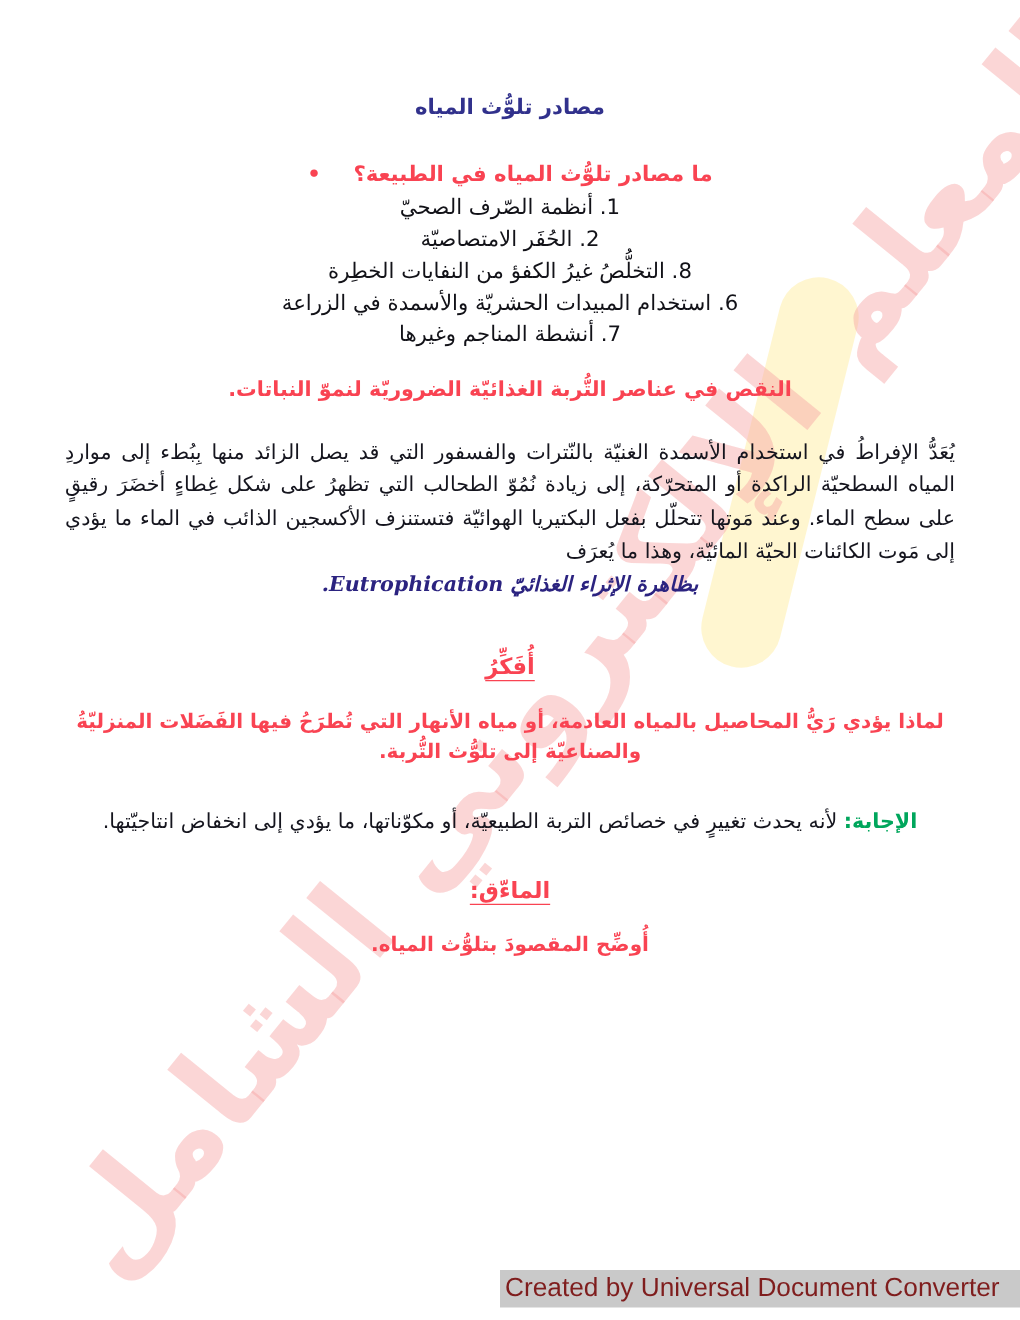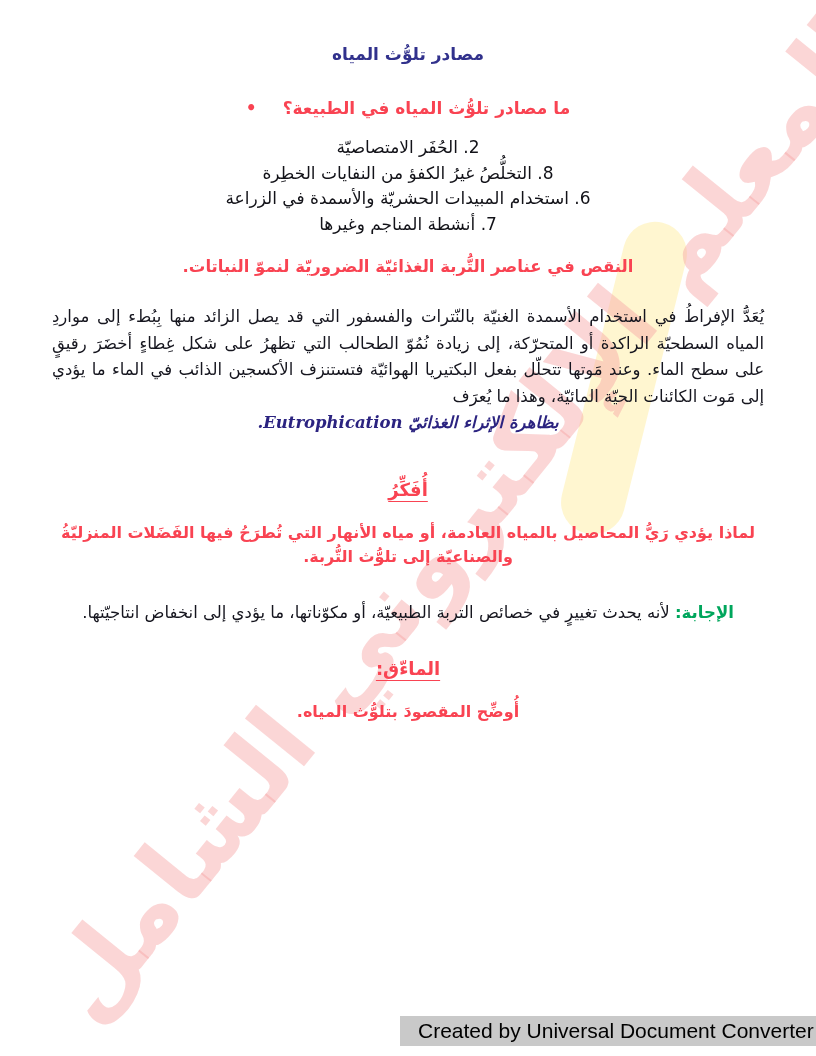--- a/index.html
+++ b/index.html
@@ -7,21 +7,21 @@
     position: relative;
     width: 816px;
     height: 1056px;
     background: #ffffff;
     overflow: hidden;
     font-family: "DejaVu Sans", sans-serif;
   }
   .content {
     position: relative;
     z-index: 2;
-    padding: 44px 52px 0 52px;
+    padding: 76px 52px 0 52px;
   }
   
   .watermark {
     position: absolute;
     z-index: 1;
     top: -6px;
     right: 6px;
     direction: rtl;
     white-space: nowrap;
     font-size: 100px;
@@ -50,21 +50,21 @@
     font-size: 17px;
     font-weight: bold;
     color: #31318c;
   }
   .q1 {
     direction: rtl;
     text-align: center;
     font-size: 17px;
     font-weight: bold;
     color: #f94352;
-    margin-bottom: 17px;
+    margin-bottom: 4px;
   }
   .q1 .bullet { margin-right: 26px; }
   .sources { margin: 0 0 18px 0; }
   .sources .item {
     direction: rtl;
     text-align: center;
     font-size: 17px;
     line-height: 25.5px;
     color: #121218;
   }
@@ -149,26 +149,26 @@
   }
   
   .footer-bar {
     position: absolute;
     z-index: 3;
     right: 0;
     bottom: 10px;
     width: 416px;
     height: 30px;
     background: #c9c9c9;
-    color: #000000;
+    color: #7f1d1d;
     font-family: "Liberation Sans", sans-serif;
     font-size: 21px;
     line-height: 30px;
     text-align: left;
-    padding-left: 18px;
+    padding-left: 4px;
     box-sizing: border-box;
     white-space: nowrap;
   }
 </style>
 </head>
 <body>
 
 <div class="page">
 
   <div class="streak"></div>
@@ -176,20 +176,21 @@
 
   <div class="content">
 
     <div class="title" dir="rtl">مصادر تلوُّث المياه</div>
 
     <div class="q1">
       <span>ما مصادر تلوُّث المياه في الطبيعة؟</span><span class="bullet">•</span>
     </div>
 
     <div class="sources">
+      <div class="item">1. أنظمة الصّرف الصحيّ</div>
       <div class="item">2. الحُفَر الامتصاصيّة</div>
       <div class="item">8. التخلُّصُ غيرُ الكفؤ من النفايات الخطِرة</div>
       <div class="item">6. استخدام المبيدات الحشريّة والأسمدة في الزراعة</div>
       <div class="item">7. أنشطة المناجم وغيرها</div>
     </div>
 
     <div class="q2">
       <div class="line2">النقص في عناصر التُّربة الغذائيّة الضروريّة لنموّ النباتات.</div>
     </div>
 

